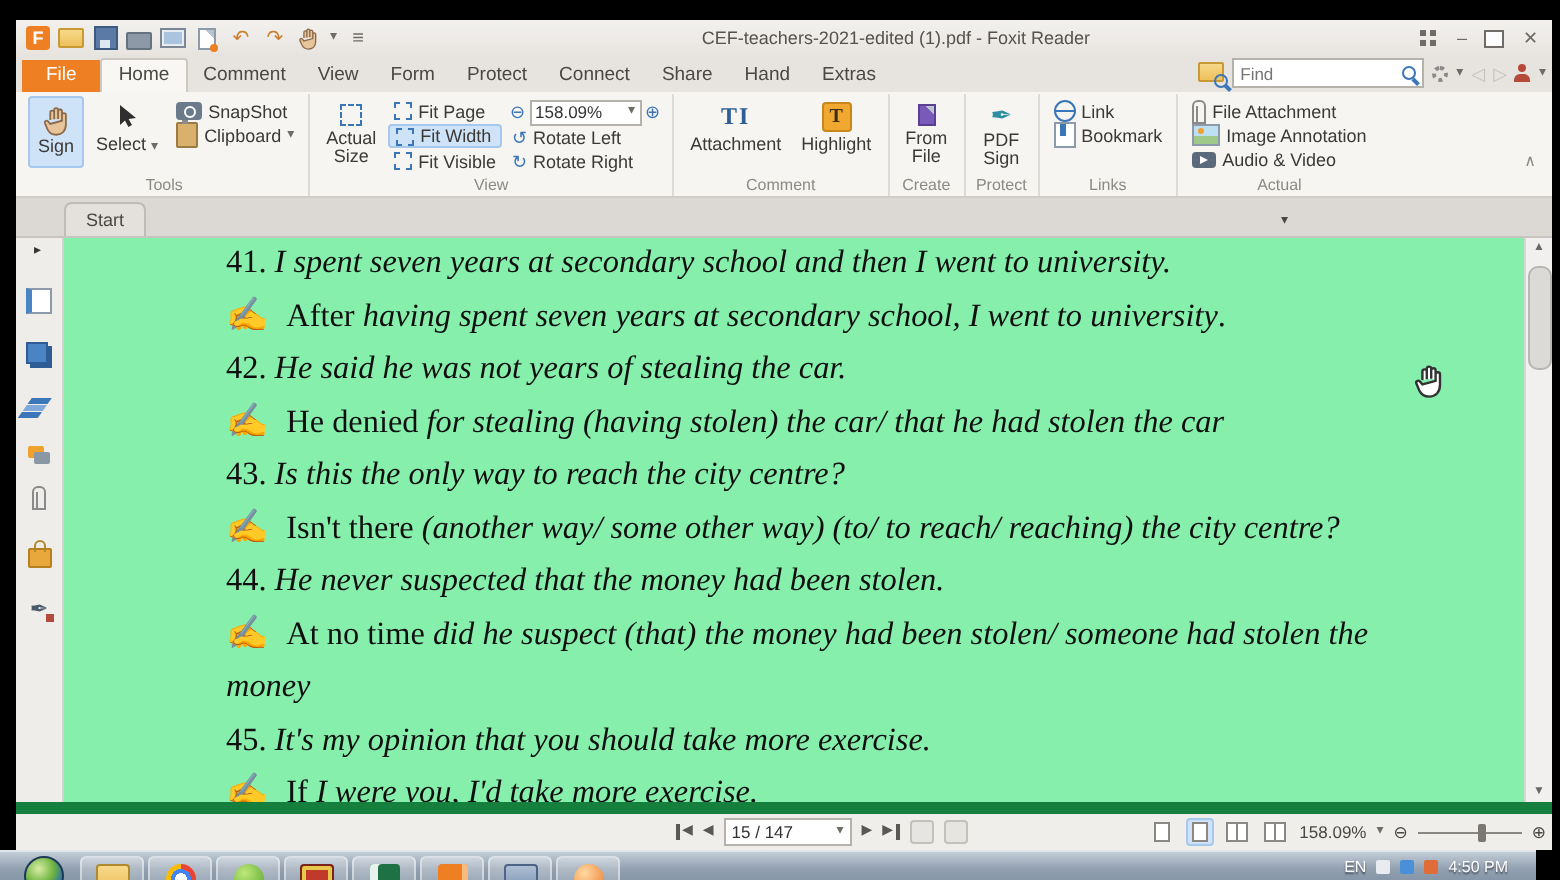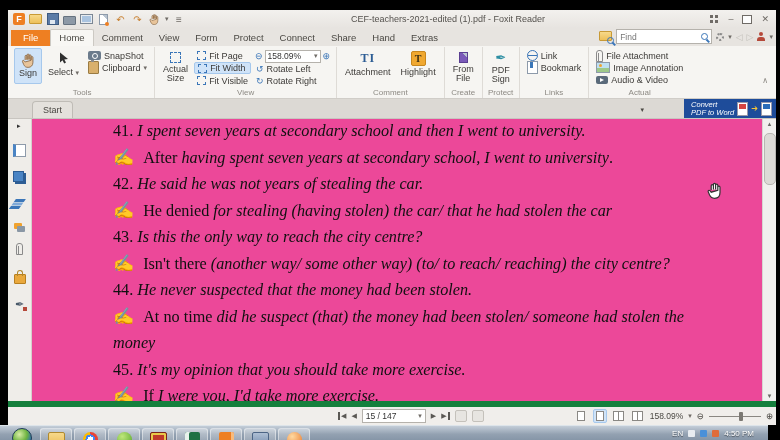--- a/index.html
+++ b/index.html
@@ -118,21 +118,21 @@
   .ic-layers::before{content:"";position:absolute;left:1px;top:1px;width:10px;height:2.5px;background:#3b76b8;
                      transform:skewX(-35deg);box-shadow:0 3.5px 0 #7fa9d8,0 7px 0 #3b76b8;}
   .ic-comm{width:8px;height:6px;background:#f0a22e;border-radius:1px;position:relative;margin-right:4px;}
   .ic-comm::after{content:"";position:absolute;left:3px;top:3px;width:8px;height:6px;background:#8a97a5;border-radius:1px;}
   .ic-lock{width:10px;height:8px;background:#e9a83c;border:1px solid #b87f1f;border-radius:1px;position:relative;margin-top:5px;}
   .ic-lock::before{content:"";position:absolute;top:-5px;left:2px;width:4px;height:5px;border:1.5px solid #b0882f;
                    border-bottom:none;border-radius:3px 3px 0 0;}
   .ic-sig{font-size:11px;color:#4a5a6a;position:relative;}
   .ic-sig::after{content:"";position:absolute;right:-3px;bottom:0;width:4px;height:4px;background:#b5493a;}
 
-  .docarea{flex:1;background:#ec4899;position:relative;overflow:hidden;}
+  .docarea{flex:1;background:#86efac;position:relative;overflow:hidden;}
   .doc-content{position:absolute;left:81px;top:-1px;width:600px;
                font-family:"Liberation Serif",serif;font-size:16.2px;color:#101010;}
   .doc-content p{margin:0;line-height:26.5px;}
   .it{font-style:italic;}
   .bi{font-style:italic;font-weight:normal;}
   .marker{font-size:17px;margin-right:9px;font-style:normal;}
   .handcursor{position:absolute;left:675px;top:62px;}
 
   .vscroll{width:14px;background:#f1f0ee;border-left:1px solid #d8d6d2;display:flex;
            flex-direction:column;align-items:center;position:relative;box-sizing:border-box;}
@@ -411,26 +411,20 @@
     </div>
 
     <span class="collapse">∧</span>
   </div>
 
   <div class="doctabs">
     <div class="dtab">
         <span>Start</span>
       </div>
     <span class="dt-caret">▾</span>
-    <div class="convert">
-      <span class="cv-text"><span>Convert</span><br><span>PDF to Word</span></span>
-      <span class="cv-page red"></span>
-      <span class="cv-arrow">➔</span>
-      <span class="cv-page bluep"></span>
-    </div>
   </div>
 
   <div class="main">
     <div class="sidebar">
       <span class="sb-expand">▸</span>
       <span class="ic-bpanel"></span>
       <span class="ic-pages"></span>
       <span class="ic-layers"></span>
       <span class="ic-comm"></span>
       <span class="ic-pc"></span>

